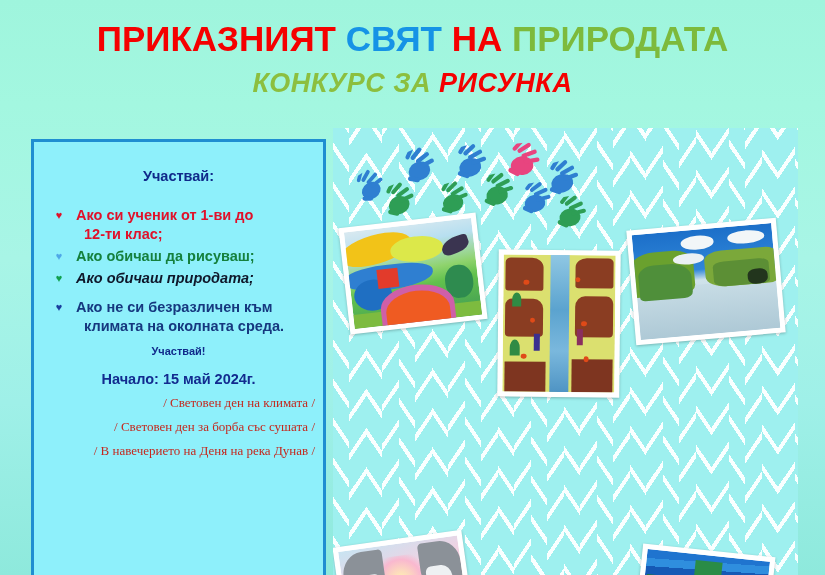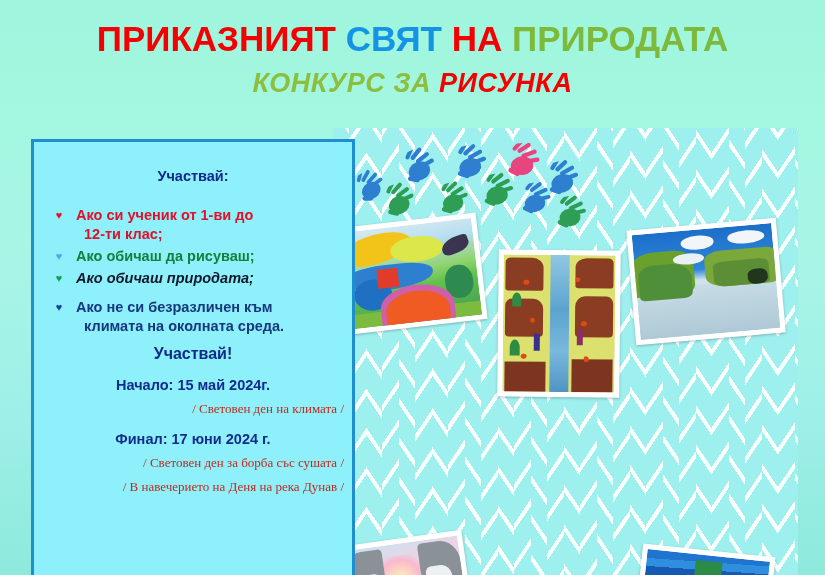--- a/index.html
+++ b/index.html
@@ -46,21 +46,21 @@
   }
   #title-line2 .w1 { color: #f50000; }
   #title-line2 .w2 { color: #1593e6; }
   #title-line2 .w3 { color: #f50000; }
   #title-line2 .w4 { color: #7dba3c; }
 
   
   #info-panel {
     position: absolute;
     left: 31px; top: 139px;
-    width: 324px; height: 436px;
+    width: 295px; height: 436px;
     background: #8ef0fb;
     border: 3px solid #1f8ed1;
     border-bottom: none;
     z-index: 20;
     padding: 10px 8px 0 8px;
     overflow: hidden;
   }
   .panel-heading {
     text-align: center;
     color: #102a8a;
@@ -89,21 +89,21 @@
   }
   #bullet-list li .btext {
     flex: 1 1 auto;
     padding-right: 6px;
   }
   #bullet-list li .btext .l2 { display: block; padding-left: 8px; }
 
   .participate2 {
     text-align: center;
     color: #102a8a;
-    font-size: 16px;
+    font-size: 11px;
     font-weight: bold;
     margin-top: 9px;
   }
   .date-line {
     text-align: center;
     color: #122b8f;
     font-size: 14.5px;
     font-weight: bold;
     margin-top: 14px;
   }
@@ -452,19 +452,18 @@
         </li>
         <li style="margin-top: 10px;">
           <span class="heart" style="color: rgb(26, 63, 158);">♥</span>
           <span class="btext" style="color: rgb(22, 56, 127);">Ако не си безразличен към<span class="l2">климата на околната среда.</span></span>
         </li>
       </ul>
     <div class="participate2">Участвай!</div>
     <div id="dates-block">
         <div class="date-line">Начало: 15 май 2024г.</div>
         <div class="note-line">/ Световен ден на климата /</div>
-        <div class="date-line">Финал: 17 юни 2024 г.</div>
         <div class="note-line">/ Световен ден за борба със сушата /</div>
         <div class="note-line">/ В навечерието на Деня на река Дунав /</div>
       </div>
   </div>
 
 </div>
 
 </body></html>

